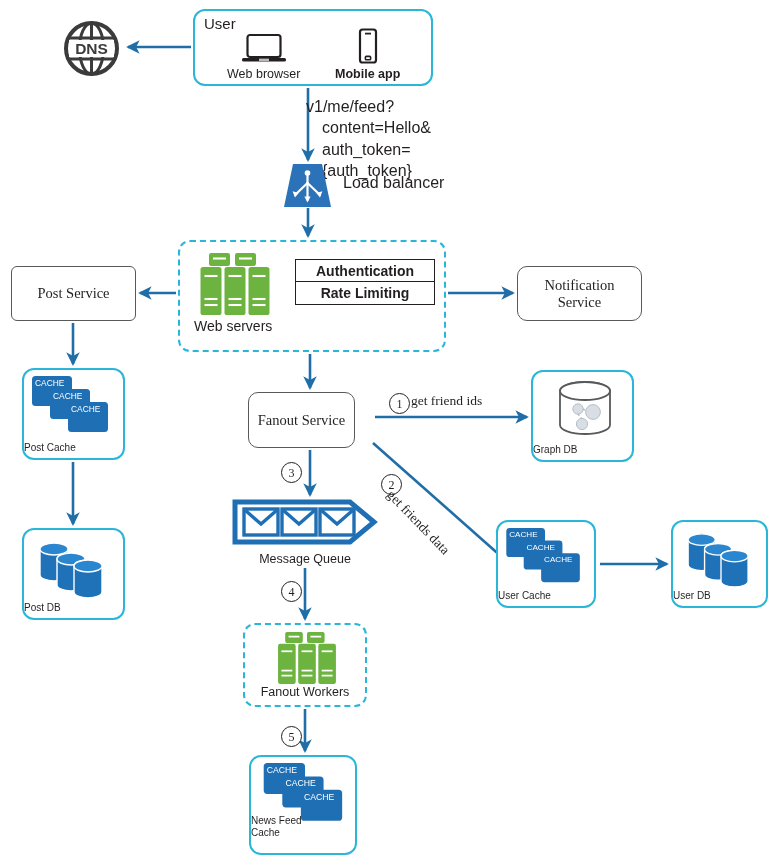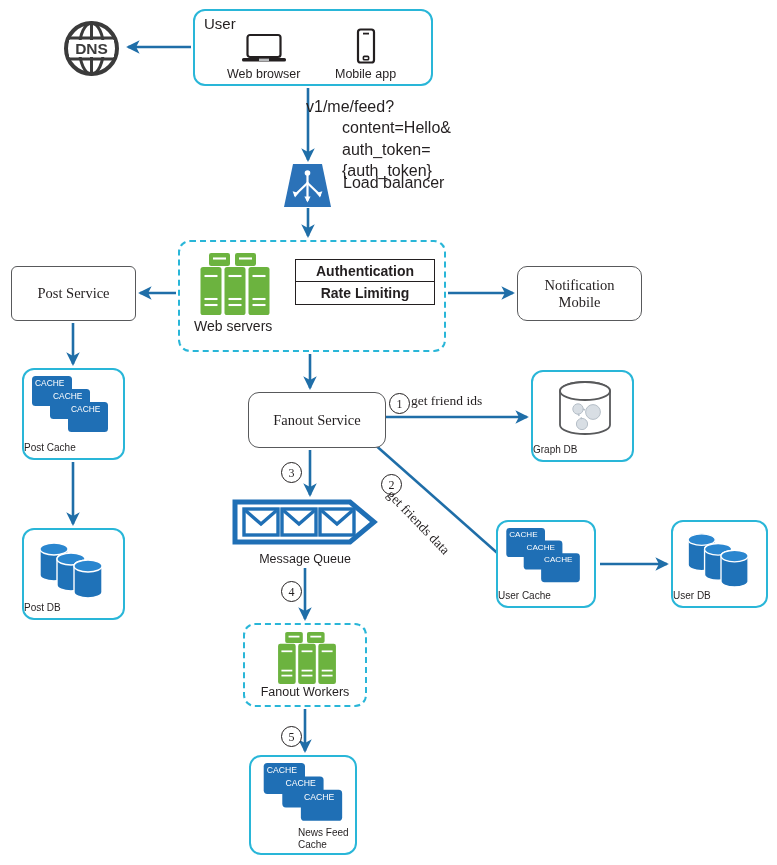--- a/index.html
+++ b/index.html
@@ -20,52 +20,52 @@
 
   
   #user-box{left:193px;top:9px;width:240px;height:77px;}
   #user-title{position:absolute;left:9px;top:4px;font-size:15px;}
   .device{position:absolute;display:flex;flex-direction:column;align-items:center;}
   .device .cap{font-size:12.5px;margin-top:3px;white-space:nowrap;}
 
   
   #req-text{left:306px;top:96px;width:180px;font-size:16px;line-height:1.33;
             text-align:left;color:#231f20;}
-  #req-text .ind{padding-left:0;display:block;margin-left:36px;}
+  #req-text .ind{padding-left:16px;display:block;}
 
   
   #lb-icon{left:284px;top:164px;width:47px;height:43px;}
   #lb-label{left:343px;top:174px;font-size:16px;white-space:nowrap;}
 
   
   #webservers{left:178px;top:240px;width:268px;height:112px;}
   #ws-icon{position:absolute;left:20px;top:11px;width:70px;height:62px;}
   #ws-caption{position:absolute;left:14px;top:76px;font-size:14px;white-space:nowrap;}
   #authbox{position:absolute;left:115px;top:17px;width:138px;height:44px;
            border:1.4px solid #231f20;background:#fff;}
   #authbox div{height:22px;box-sizing:border-box;display:flex;align-items:center;
                justify-content:center;font-size:14px;font-weight:bold;}
   #authbox .row1{border-bottom:1.4px solid #231f20;}
 
   
   #post-service{left:11px;top:266px;width:125px;height:55px;border-radius:6px;}
   #notif-service{left:517px;top:266px;width:125px;height:55px;}
-  #fanout-service{left:248px;top:392px;width:138px;height:56px;border-radius:11px;}
+  #fanout-service{left:248px;top:392px;width:107px;height:56px;}
 
   
   .card{width:103px;height:92px;}
   #post-cache{left:22px;top:368px;}
   #post-db{left:22px;top:528px;}
   #graph-db{left:531px;top:370px;width:103px;height:92px;}
   #user-cache{left:496px;top:520px;width:100px;height:88px;}
   #user-db{left:671px;top:520px;width:97px;height:88px;}
   #newsfeed-cache{left:249px;top:755px;width:108px;height:100px;}
   .card-cap{position:absolute;left:0;right:0;bottom:5px;font-size:10px;text-align:left;
             line-height:1.15;}
-  .card-cap.two{bottom:3px;padding-left:47px;}
+  .card-cap.two{bottom:15px;}
 
   
   #msg-queue{left:232px;top:499px;width:146px;height:46px;}
   #mq-cap{left:232px;top:552px;width:146px;font-size:12.5px;text-align:center;}
 
   
   #fanout-workers{left:243px;top:623px;width:124px;height:84px;}
   #fw-icon{position:absolute;left:27px;top:7px;width:70px;height:52px;}
   #fw-caption{position:absolute;left:0;right:0;top:60px;font-size:12.5px;text-align:center;}
 
@@ -150,21 +150,21 @@
 
     <div class="device" style="left:32px;top:22px;">
       <svg width="46" height="31" viewBox="0 0 46 31">
         <rect x="6.5" y="2" width="33" height="22" rx="2.5" fill="none" stroke="#231f20" stroke-width="2.2"></rect>
         <rect x="1" y="25" width="44" height="3.6" rx="1.6" fill="#231f20"></rect>
         <rect x="18" y="25.6" width="10" height="2.4" fill="#b9bbbd"></rect>
       </svg>
       <div class="cap">Web browser</div>
     </div>
 
-    <div class="device" style="left:140px;top:17px;">
+    <div class="device" style="left:140px;top:17px;font-weight:bold;">
       <svg width="24" height="36" viewBox="0 0 24 36">
         <rect x="4" y="1.5" width="16" height="33" rx="2.6" fill="none" stroke="#231f20" stroke-width="2.2"></rect>
         <line x1="9" y1="5.6" x2="15" y2="5.6" stroke="#231f20" stroke-width="1.8"></line>
         <rect x="9.4" y="28.4" width="5.2" height="3.4" rx="0.9" fill="none" stroke="#231f20" stroke-width="1.6"></rect>
       </svg>
       <div class="cap">Mobile app</div>
     </div>
   </div>
 
   <div id="req-text" class="node">
@@ -219,21 +219,21 @@
     </div>
   </div>
 
   <div id="post-service" class="node rbox-gray center-flex">
     <div class="serif-label">Post Service</div>
   </div>
 
   <div id="notif-service" class="node rbox-gray center-flex">
     <div class="serif-label">
       <span>Notification</span><br>
-      <span>Mobile</span>
+      <span>Service</span>
     </div>
   </div>
 
   <div id="fanout-service" class="node rbox-gray center-flex">
     <div class="serif-label">Fanout Service</div>
   </div>
 
   <div id="post-cache" class="node card rbox-cyan">
     <svg width="80" height="62" viewBox="0 0 80 62" style="position:absolute;left:8px;top:6px;">
       <g fill="#1f6fb5">

